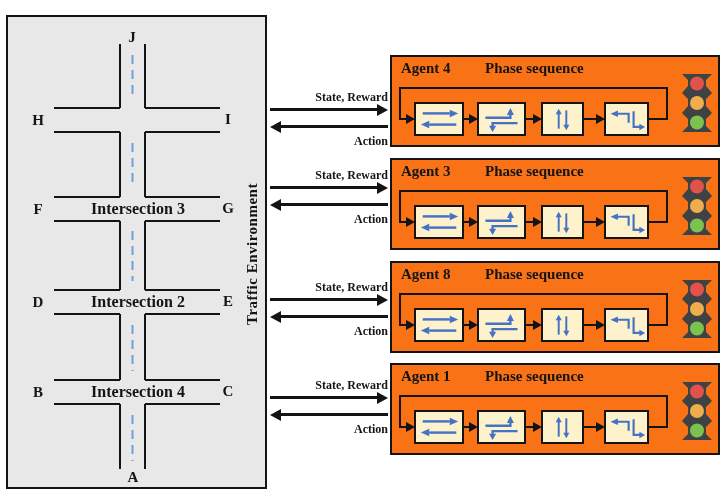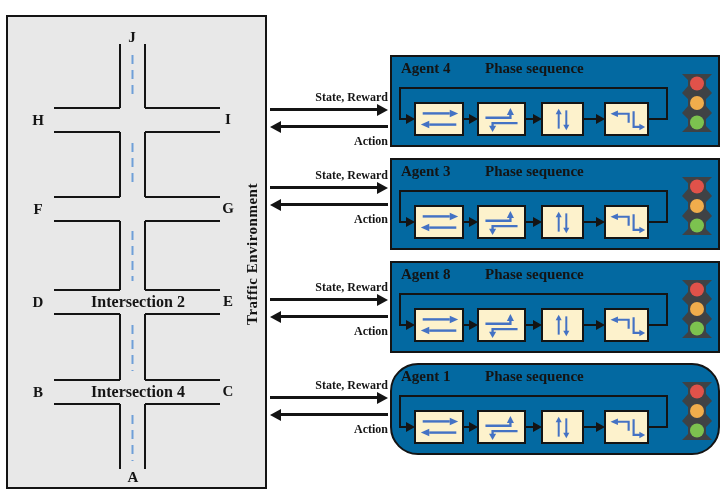--- a/index.html
+++ b/index.html
@@ -36,21 +36,21 @@
     border-left:11px solid #141414;border-top:6px solid transparent;border-bottom:6px solid transparent;
   }
   .harrow.left{left:14px;width:108px;top:37px;}
   .harrow.left::before{
     content:"";position:absolute;left:-10px;top:-4.5px;width:0;height:0;
     border-right:11px solid #141414;border-top:6px solid transparent;border-bottom:6px solid transparent;
   }
   
   .agent{
     position:absolute;left:390px;width:330px;height:92px;
-    background:#0369a1;border:2.5px solid #141414;box-sizing:border-box;
+    background:#f97316;border:2.5px solid #141414;box-sizing:border-box;
   }
   .aname{position:absolute;left:9px;top:4px;font-size:15px;line-height:1;}
   .ptitle{position:absolute;left:93px;top:4px;font-size:15px;line-height:1;}
   .loop{
     position:absolute;left:7px;top:30px;width:269px;height:33px;
     border:2px solid #141414;border-bottom:none;box-sizing:border-box;
   }
   .pbox{
     position:absolute;top:45px;height:34px;background:#fdf2cc;
     border:2px solid #141414;box-sizing:border-box;
@@ -91,20 +91,21 @@
            M46,363 H112 M137,363 H212 M46,387 H112 M137,387 H212"></path>
       <path fill="none" stroke="#6f9fd8" stroke-width="2" stroke-dasharray="9 6" d="M124.5,38 V80 M124.5,126 V171 M124.5,214 V264 M124.5,308 V354 M124.5,398 V444"></path>
     </svg>
 
     <div class="lbl" style="left:124px;top:20px;">J</div>
     <div class="lbl" style="left:125px;top:460px;">A</div>
 
     <div class="lbl" style="left:30px;top:103px;">H</div>
     <div class="lbl" style="left:220px;top:102px;">I</div>
 
+    <div class="lbl iname" style="left:130px;top:192px;">Intersection 3</div>
     <div class="lbl" style="left:30px;top:192px;">F</div>
     <div class="lbl" style="left:220px;top:191px;">G</div>
 
     <div class="lbl iname" style="left:130px;top:285px;">Intersection 2</div>
     <div class="lbl" style="left:30px;top:285px;">D</div>
     <div class="lbl" style="left:220px;top:284px;">E</div>
 
     <div class="lbl iname" style="left:130px;top:375px;">Intersection 4</div>
     <div class="lbl" style="left:30px;top:375px;">B</div>
     <div class="lbl" style="left:220px;top:374px;">C</div>
@@ -301,21 +302,21 @@
     </div>
     <div class="sline exit"></div>
     <svg class="tl" viewBox="0 0 34 60">
       <path d="M2,1 H32 L26,7 V13 L32,20 L26,26 V33 L32,40 L26,46 V53 L32,59 H2 L8,53 V46 L2,40 L8,33 V26 L2,20 L8,13 V7 Z" fill="#3f4245"></path>
       <circle cx="17" cy="10.5" r="7" fill="#e0524a"></circle>
       <circle cx="17" cy="30" r="7" fill="#f0ad4c"></circle>
       <circle cx="17" cy="49.5" r="7" fill="#7cc24f"></circle>
     </svg>
   </div>
 
-  <div class="agent" style="top:363px;border-radius:28px;">
+  <div class="agent" style="top:363px;">
     <div class="aname">Agent 1</div>
     <div class="ptitle">Phase sequence</div>
     <div class="loop"></div>
     <div class="sarrow entry"></div>
     <div class="pbox pb1">
       <svg viewBox="0 0 46 30">
         <g stroke="#4472c4" stroke-width="2.6" fill="none">
             <path d="M5,9 H34"></path>
             <path d="M41,21 H12"></path>
           </g>

